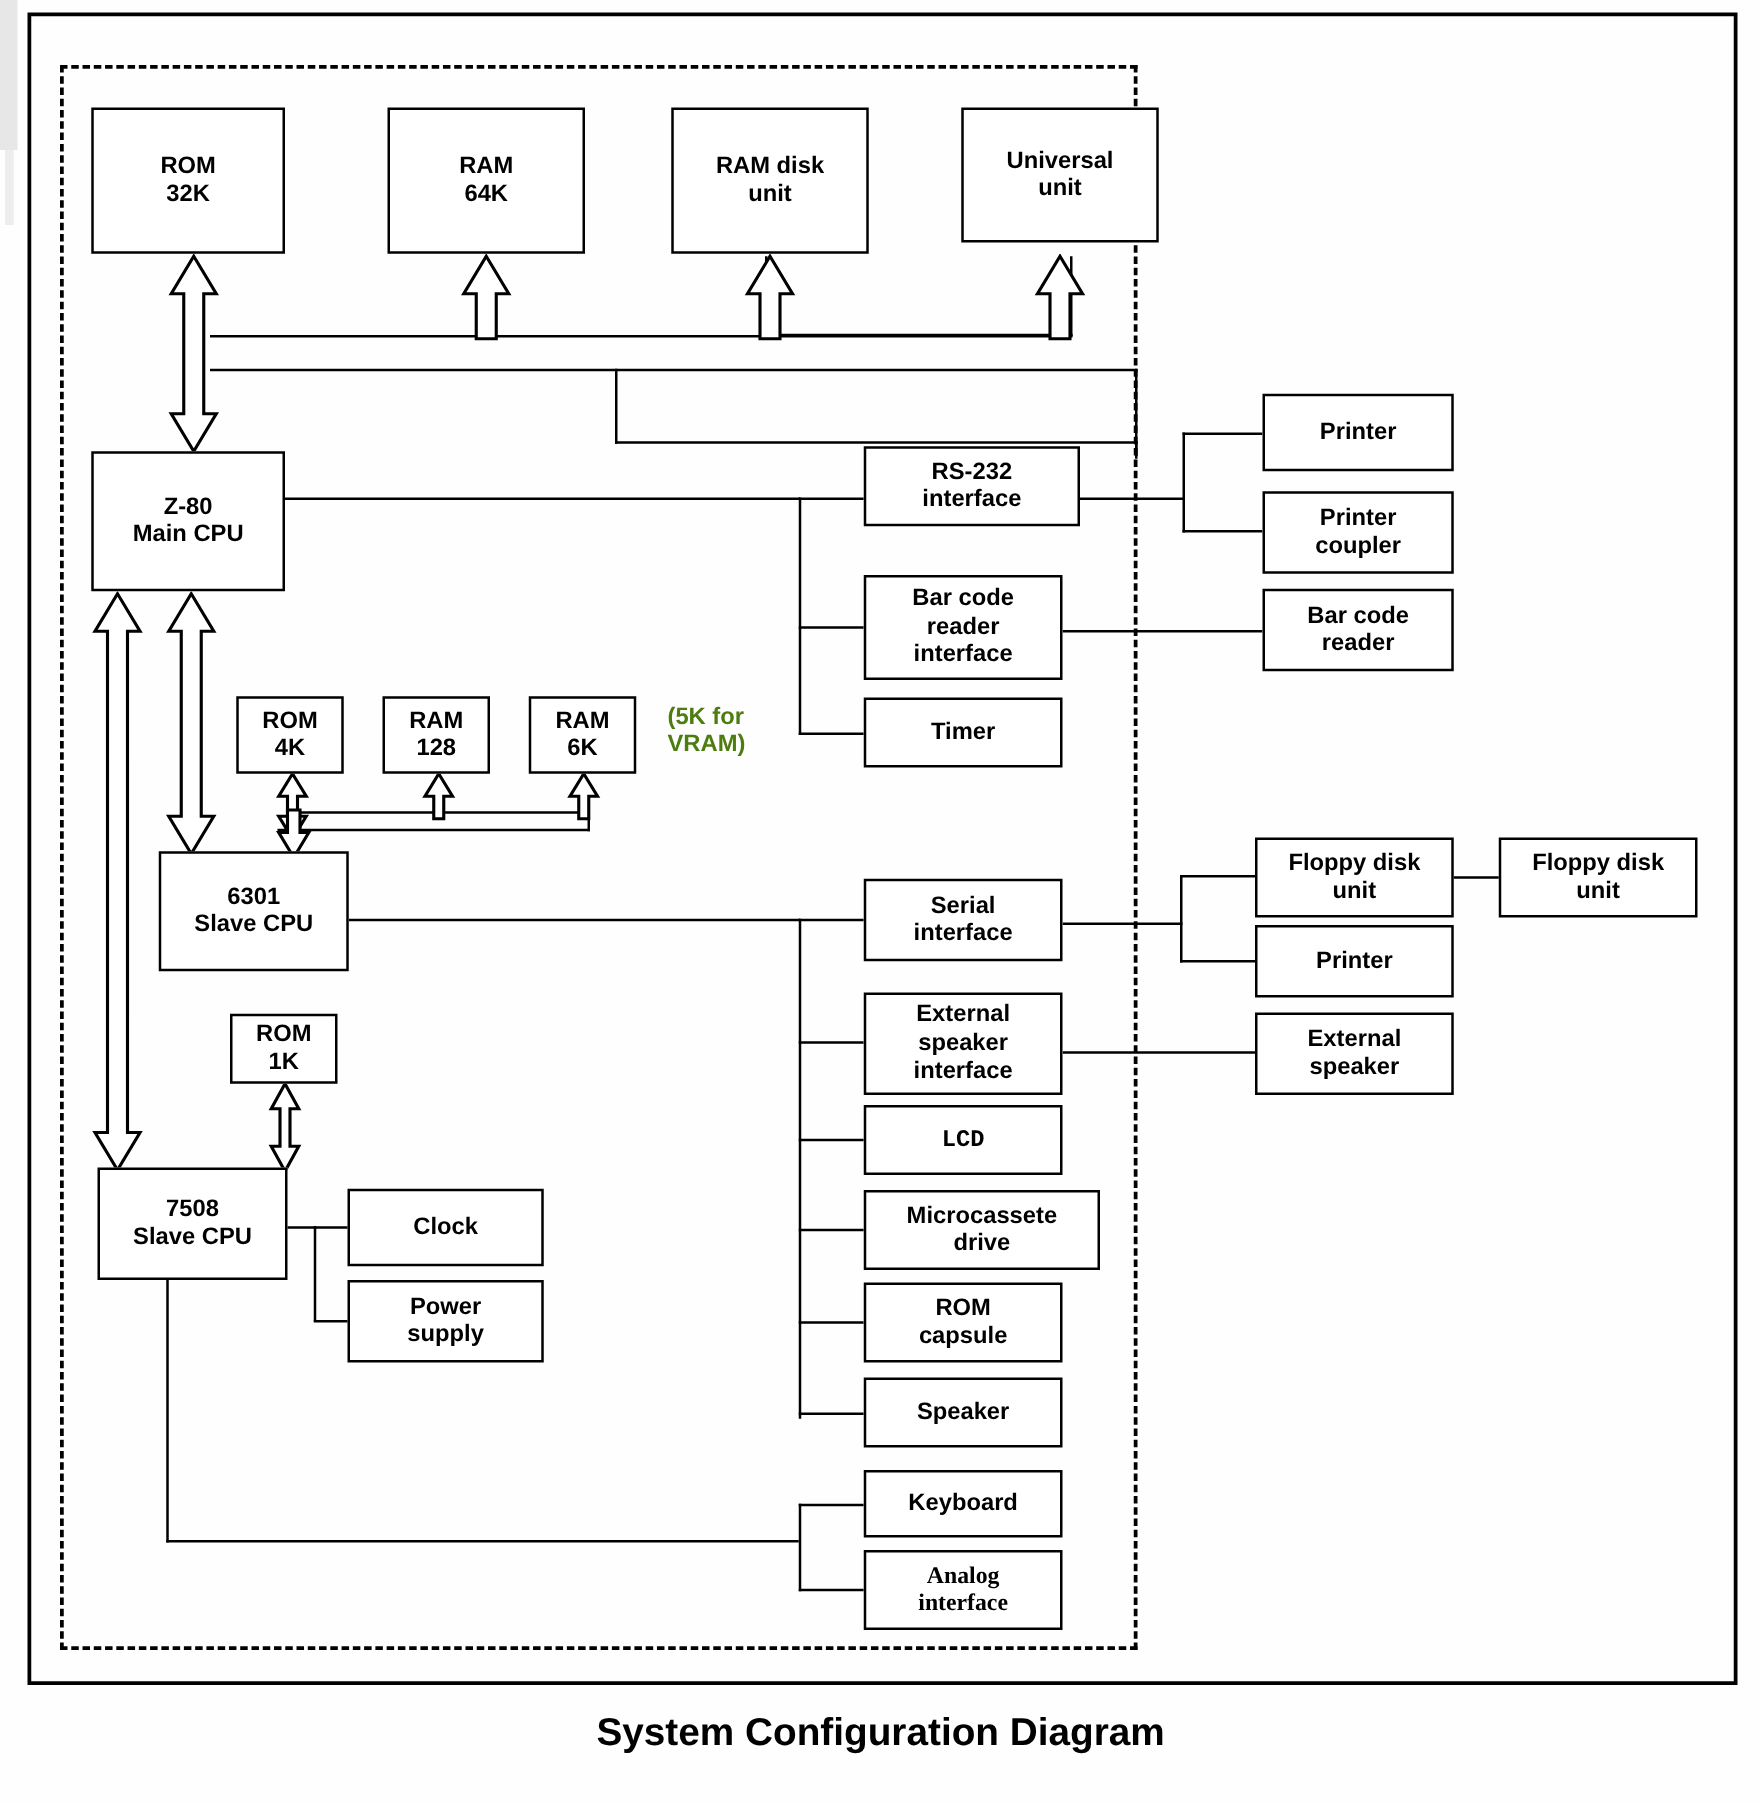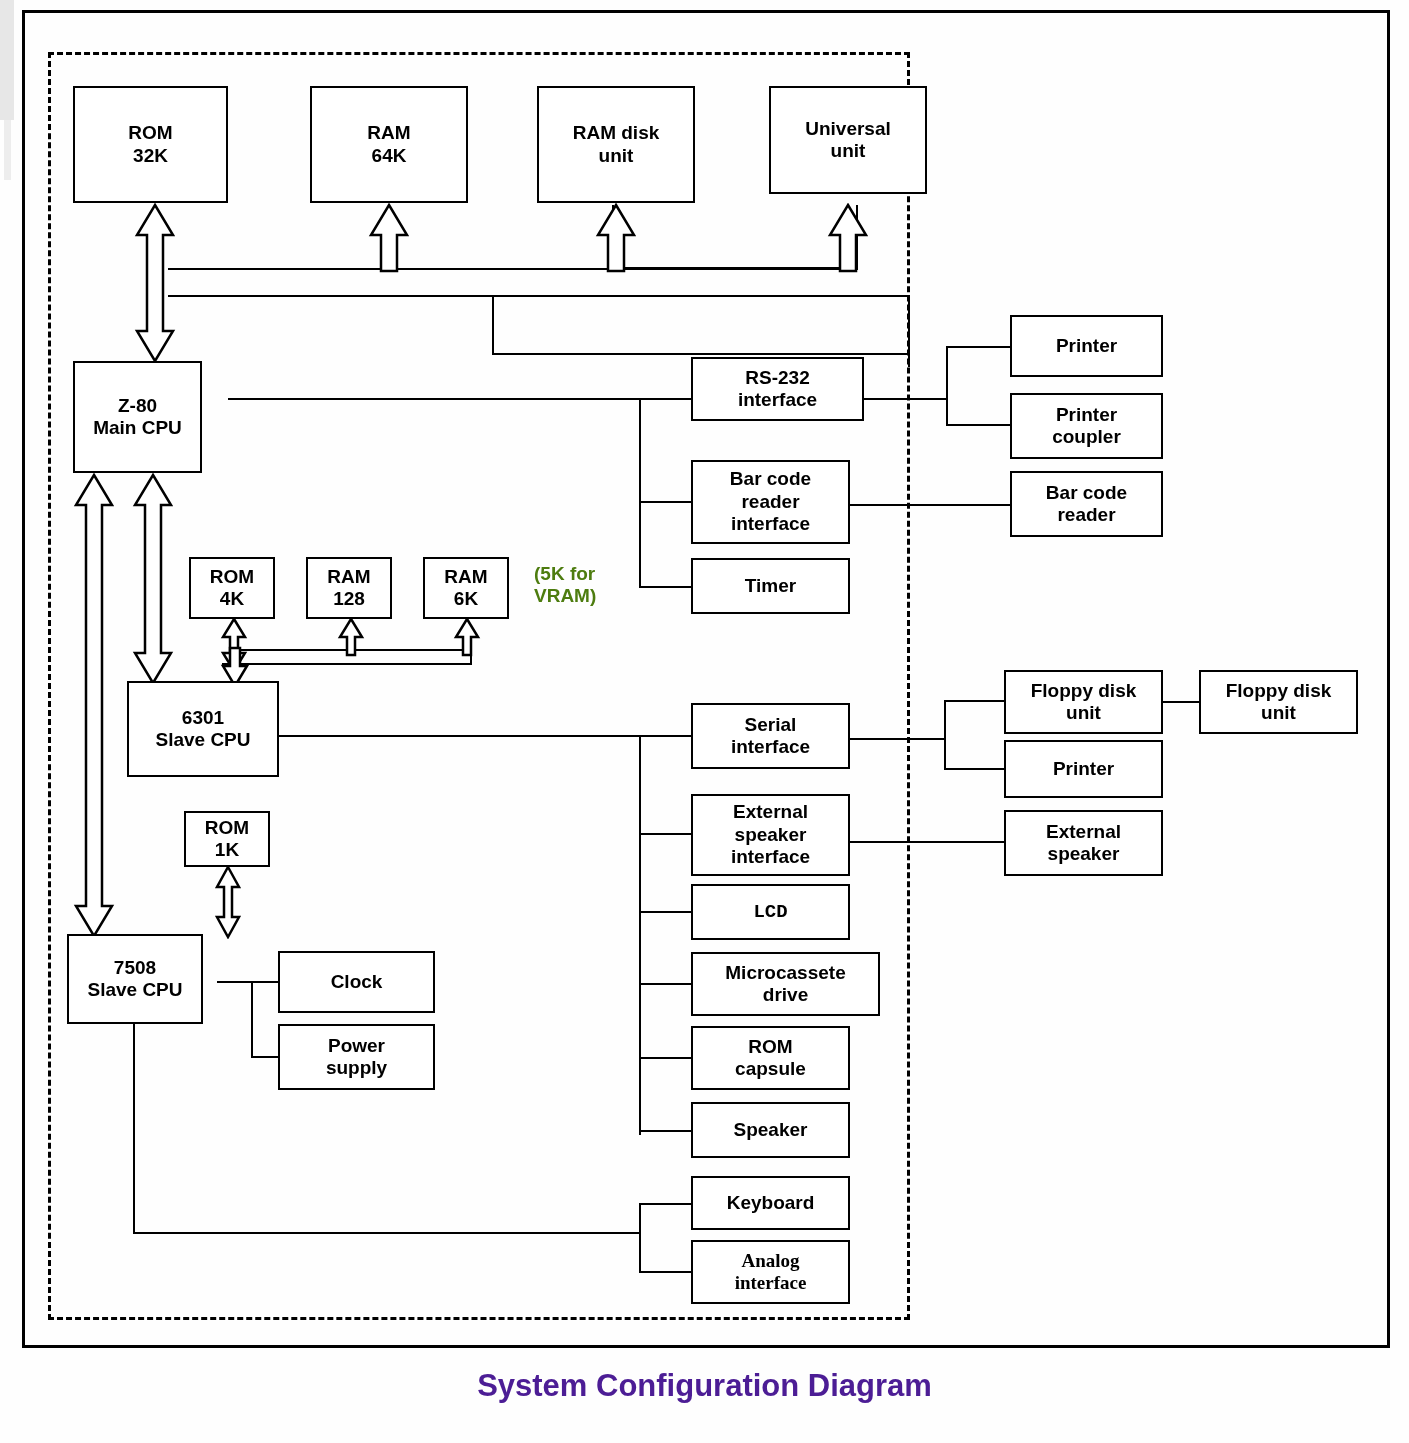--- a/index.html
+++ b/index.html
@@ -80,21 +80,21 @@
   .harrow svg { display: block; }
 
   #title {
     position: absolute;
     left: 0;
     top: 1368px;
     width: 1409px;
     text-align: center;
     font-size: 31px;
     font-weight: bold;
-    color: #4c1d95;
+    color: #000000;
   }
   
   .speck {
     position: absolute;
     background: #cfcfcf;
     z-index: 1;
   }
 </style>
 </head>
 <body>
@@ -109,25 +109,25 @@
 
   <div class="box" style="left:73px;top:86px;width:155px;height:117px;">ROM
 32K</div>
   <div class="box" style="left:310px;top:86px;width:158px;height:117px;">RAM
 64K</div>
   <div class="box" style="left:537px;top:86px;width:158px;height:117px;">RAM disk
 unit</div>
   <div class="box" style="left:769px;top:86px;width:158px;height:108px;">Universal
 unit</div>
 
-  <div class="box" style="left:73px;top:361px;width:129px;height:112px;">Z-80
+  <div class="box" style="left:73px;top:361px;width:155px;height:112px;">Z-80
 Main CPU</div>
   <div class="box" style="left:127px;top:681px;width:152px;height:96px;">6301
 Slave CPU</div>
-  <div class="box" style="left:67px;top:934px;width:136px;height:90px;">7508
+  <div class="box" style="left:78px;top:934px;width:152px;height:90px;">7508
 Slave CPU</div>
 
   <div class="box" style="left:189px;top:557px;width:86px;height:62px;">ROM
 4K</div>
   <div class="box" style="left:306px;top:557px;width:86px;height:62px;">RAM
 128</div>
   <div class="box" style="left:423px;top:557px;width:86px;height:62px;">RAM
 6K</div>
   <div class="label" style="left:534px;top:563px;">(5K for
 VRAM)</div>

